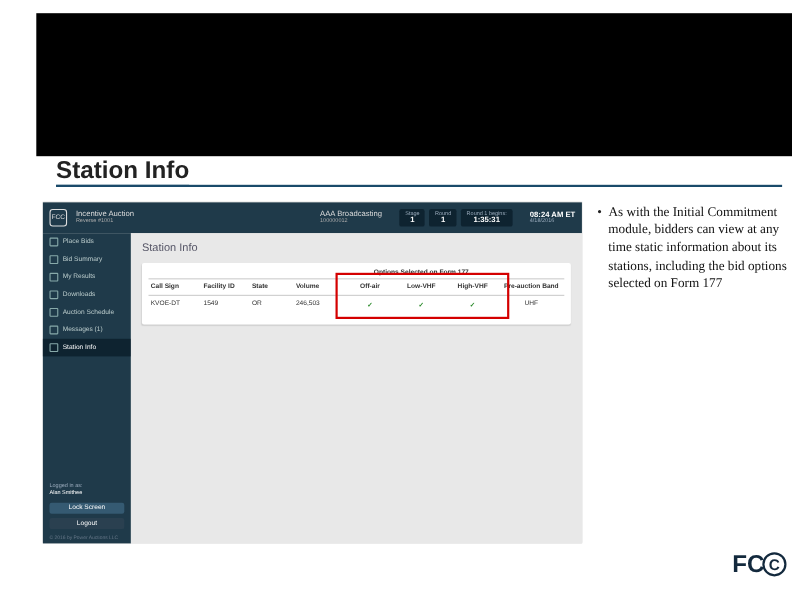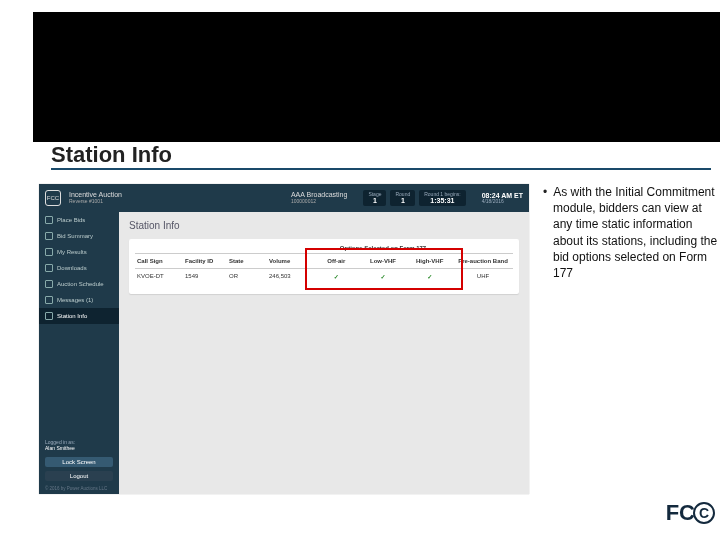--- a/index.html
+++ b/index.html
@@ -62,21 +62,21 @@
   .thead { display:flex; border-top:1px solid #ccc; border-bottom:1px solid #ccc; font-weight:bold; font-size:6px;}
   .thead > div, .trow > div { padding:4px 2px; }
   .colA { width:48px; } .colB { width:44px; } .colC { width:40px; } .colD { width:46px; }
   .colE, .colF, .colG { flex:1; text-align:center; }
   .colH { width:60px; text-align:center; }
   .trow { display:flex; font-size:6px; }
   .chk { color:#2a8a2a; font-weight:bold; }
   .red-box { position:absolute; border:2px solid #d40000; pointer-events:none; }
   
   .bullets { width: 180px; font-size: 12px; line-height: 1.35; color:#111; }
-  .bullets ul { list-style: none; padding-left: 14px; }
+  .bullets ul { list-style: none; padding-left: 14px; font-family: Liberation Serif, serif; }
   .bullets li::before { content: "•"; position: relative; left: -10px; margin-right: -4px; color:#222;}
   
   .fcc-footer { position:absolute; right:26px; bottom:14px; }
   .fcc-logo { display:flex; align-items:center; gap:-2px; }
   .fcc-logo .f, .fcc-logo .c1, .fcc-logo .c2 {
     font-family: Arial, sans-serif; font-weight: bold; font-size: 22px; color: #13293d;
   }
   .fcc-logo .c2 { border:2px solid #13293d; border-radius:50%; width:22px; height:22px; display:inline-flex; align-items:center; justify-content:center; font-size:14px; margin-left:-2px;}
 </style>
 </head>

